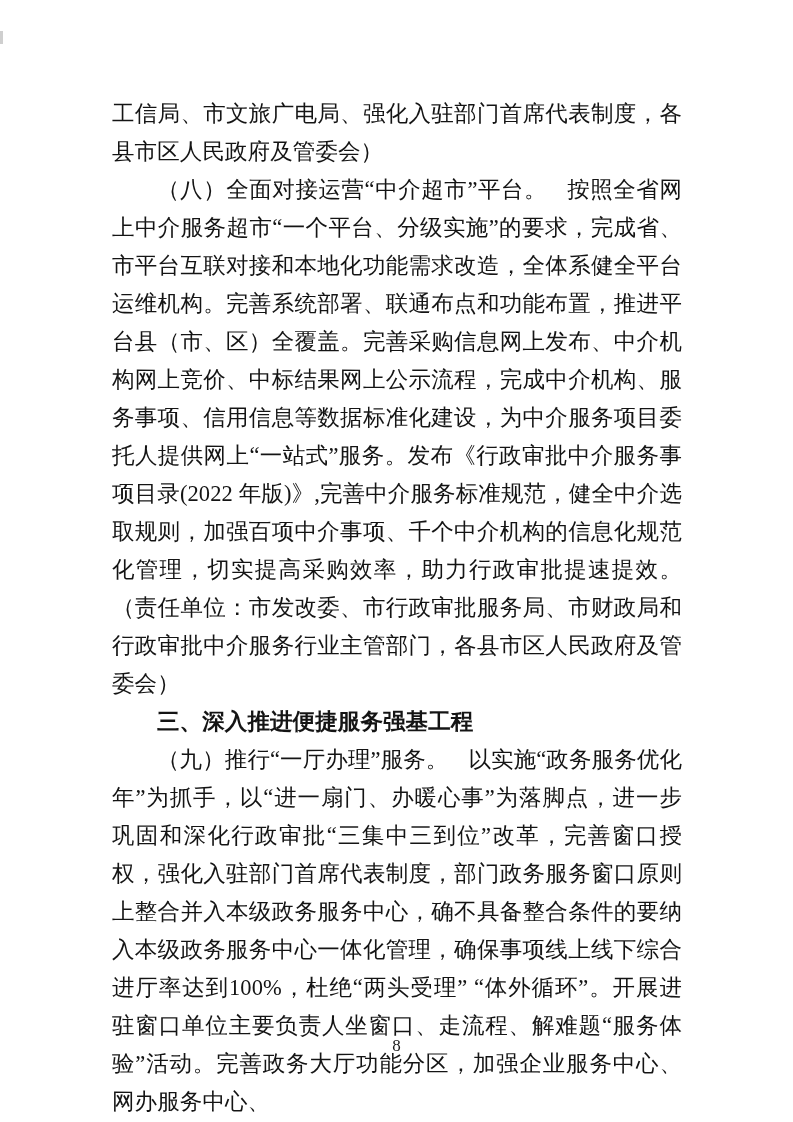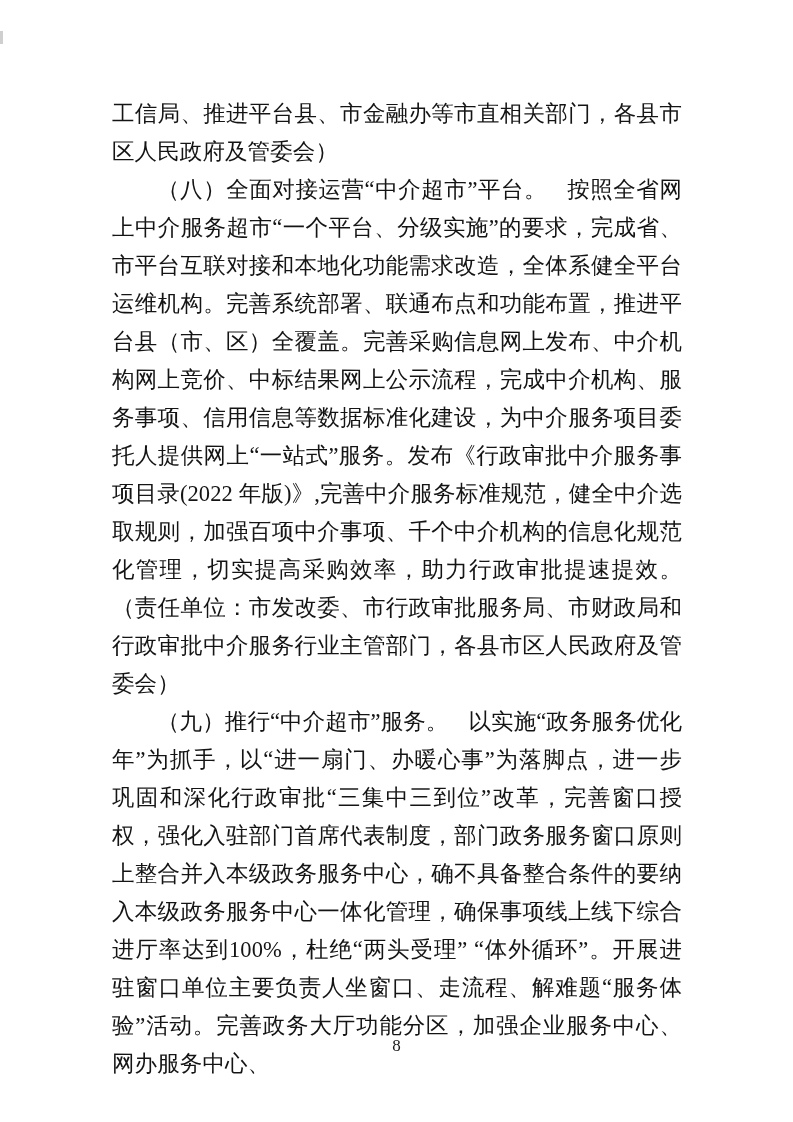--- a/index.html
+++ b/index.html
@@ -57,18 +57,19 @@
     color: #1a1a1a;
     font-family: "Liberation Serif", "DejaVu Serif", serif;
   }
 </style>
 </head>
 <body>
 
 <div class="page">
   <div class="scan-artifact"></div>
   <div class="textblock">
-      <p class="para"><span class="seg-kaiti">工信局、推进平台县、市金融办等市直相关部门，各县市区人民政府及管委会）</span></p>
+      <p class="para"><span class="seg-kaiti">工信局、市文旅广电局、强化入驻部门首席代表制度，各县市区人民政府及管委会）</span></p>
       <p class="para indent"><span class="seg-bold-kaiti">（八）全面对接运营“中介超市”平台。</span><span class="seg-normal">按照全省网上中介服务超市“一个平台、分级实施”的要求，完成省、市平台互联对接和本地化功能需求改造，全体系健全平台运维机构。完善系统部署、联通布点和功能布置，推进平台县（市、区）全覆盖。完善采购信息网上发布、中介机构网上竞价、中标结果网上公示流程，完成中介机构、服务事项、信用信息等数据标准化建设，为中介服务项目委托人提供网上“一站式”服务。发布《行政审批中介服务事项目录(2022 年版)》,完善中介服务标准规范，健全中介选取规则，加强百项中介事项、千个中介机构的信息化规范化管理，切实提高采购效率，助力行政审批提速提效。</span><span class="seg-kaiti">（责任单位：市发改委、市行政审批服务局、市财政局和行政审批中介服务行业主管部门，各县市区人民政府及管委会）</span></p>
-      <p class="para indent"><span class="seg-bold-kaiti">（九）推行“中介超市”服务。</span><span class="seg-normal">以实施“政务服务优化年”为抓手，以“进一扇门、办暖心事”为落脚点，进一步巩固和深化行政审批“三集中三到位”改革，完善窗口授权，强化入驻部门首席代表制度，部门政务服务窗口原则上整合并入本级政务服务中心，确不具备整合条件的要纳入本级政务服务中心一体化管理，确保事项线上线下综合进厅率达到100%，杜绝“两头受理” “体外循环”。开展进驻窗口单位主要负责人坐窗口、走流程、解难题“服务体验”活动。完善政务大厅功能分区，加强企业服务中心、网办服务中心、</span></p>
+      <p class="para indent heading"><span class="seg-heading">三、深入推进便捷服务强基工程</span></p>
+      <p class="para indent"><span class="seg-bold-kaiti">（九）推行“一厅办理”服务。</span><span class="seg-normal">以实施“政务服务优化年”为抓手，以“进一扇门、办暖心事”为落脚点，进一步巩固和深化行政审批“三集中三到位”改革，完善窗口授权，强化入驻部门首席代表制度，部门政务服务窗口原则上整合并入本级政务服务中心，确不具备整合条件的要纳入本级政务服务中心一体化管理，确保事项线上线下综合进厅率达到100%，杜绝“两头受理” “体外循环”。开展进驻窗口单位主要负责人坐窗口、走流程、解难题“服务体验”活动。完善政务大厅功能分区，加强企业服务中心、网办服务中心、</span></p>
     </div>
   <div class="page-number">8</div>
 </div>
 
 </body></html>

